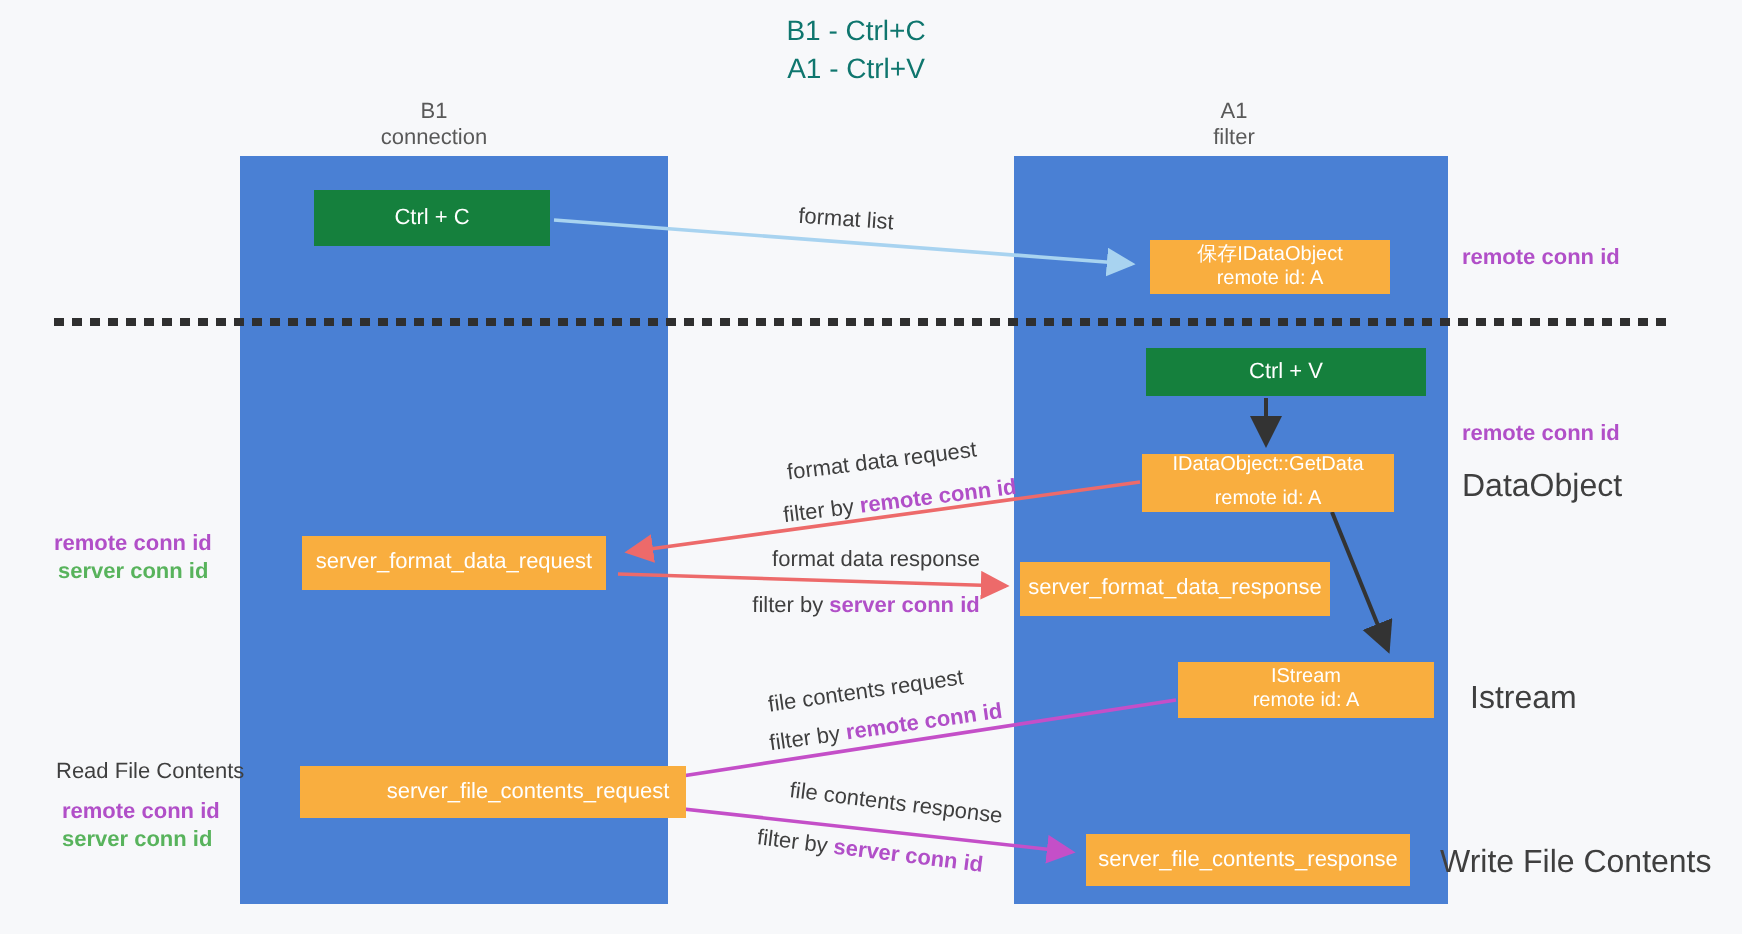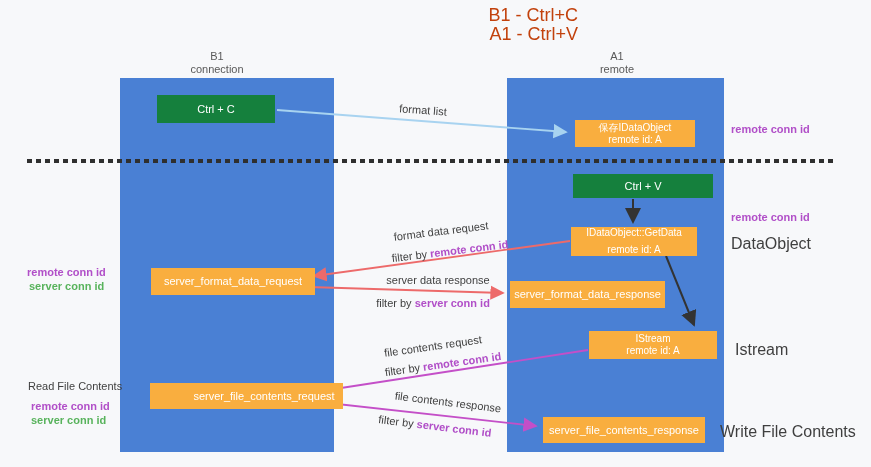--- a/index.html
+++ b/index.html
@@ -1,21 +1,21 @@
 <!DOCTYPE html>
 <html><head>
 <meta charset="utf-8">
 <style>
   html,body{margin:0;padding:0;}
   .canvas{
     position:relative;width:871px;height:467px;background:#f7f8fa;
     font-family:"Liberation Sans",sans-serif;overflow:hidden;color:#3f3f3f;
   }
-  .title{position:absolute;left:278px;top:6px;width:300px;text-align:right;
-    font-size:18px;line-height:19px;color:#c2410c;}
+  .title{position:absolute;left:278px;top:6px;width:300px;text-align:center;
+    font-size:14px;line-height:19px;color:#0f766e;}
   .lane{position:absolute;top:78px;height:374px;background:#4a80d4;}
   .lane-b1{left:120px;width:214px;}
   .lane-a1{left:507px;width:217px;}
   .hdr{position:absolute;top:50px;width:140px;text-align:center;
     font-size:11px;line-height:13px;color:#595959;}
   .hdr-b1{left:147px;} .hdr-a1{left:547px;}
   .divider{position:absolute;left:27px;top:159px;width:808px;height:4px;
     background:repeating-linear-gradient(90deg,#2f2f2f 0 5px,transparent 5px 9px);}
   .node{position:absolute;background:#f9ae3f;color:#fff;display:flex;
     flex-direction:column;align-items:center;justify-content:center;
@@ -44,21 +44,21 @@
     <div>B1 - Ctrl+C</div>
     <div>A1 - Ctrl+V</div>
   </div>
 
   <div class="hdr hdr-b1">
     <div>B1</div>
     <div>connection</div>
   </div>
   <div class="hdr hdr-a1">
     <div>A1</div>
-    <div>remote</div>
+    <div>filter</div>
   </div>
 
   <div class="lane lane-b1"></div>
   <div class="lane lane-a1"></div>
 
   <div class="divider"></div>
 
   <svg class="arrows" width="871" height="467">
     <defs>
       <marker id="m-blue" markerWidth="9" markerHeight="9" refX="7" refY="4" orient="auto">
@@ -94,21 +94,21 @@
 
   <div class="node green" style="left:573px;top:174px;width:140px;height:24px;">
     <div>Ctrl + V</div>
   </div>
 
   <div class="node two" style="left:571px;top:227px;width:126px;height:29px;justify-content:space-between;">
     <div>IDataObject::GetData</div>
     <div>remote id: A</div>
   </div>
 
-  <div class="node" style="left:151px;top:268px;width:164px;height:27px;">
+  <div class="node" style="left:151px;top:268px;width:152px;height:27px;">
     <div>server_format_data_request</div>
   </div>
 
   <div class="node" style="left:510px;top:281px;width:155px;height:27px;align-items:center;">
     <div>server_format_data_response</div>
   </div>
 
   <div class="node two" style="left:589px;top:331px;width:128px;height:28px;">
     <div>IStream</div>
     <div>remote id: A</div>
@@ -122,21 +122,21 @@
     <div>server_file_contents_response</div>
   </div>
 
   <div class="flabel ctr" style="left:423px;top:110px;transform:translate(-50%,-50%) rotate(4deg);">format list</div>
 
   <div class="flabel ctr" style="left:441px;top:231px;transform:translate(-50%,-50%) rotate(-7deg);">format data request</div>
   <div class="flabel ctr" style="left:450px;top:251px;transform:translate(-50%,-50%) rotate(-7deg);">
     <span>filter by </span><span class="purple">remote conn id</span>
   </div>
 
-  <div class="flabel ctr" style="left:438px;top:280px;">server data response</div>
+  <div class="flabel ctr" style="left:438px;top:280px;">format data response</div>
   <div class="flabel ctr" style="left:433px;top:303px;">
     <span>filter by </span><span class="purple">server conn id</span>
   </div>
 
   <div class="flabel ctr" style="left:433px;top:346px;transform:translate(-50%,-50%) rotate(-8deg);">file contents request</div>
   <div class="flabel ctr" style="left:443px;top:364px;transform:translate(-50%,-50%) rotate(-8deg);">
     <span>filter by </span><span class="purple">remote conn id</span>
   </div>
 
   <div class="flabel ctr" style="left:448px;top:402px;transform:translate(-50%,-50%) rotate(7deg);">file contents response</div>

